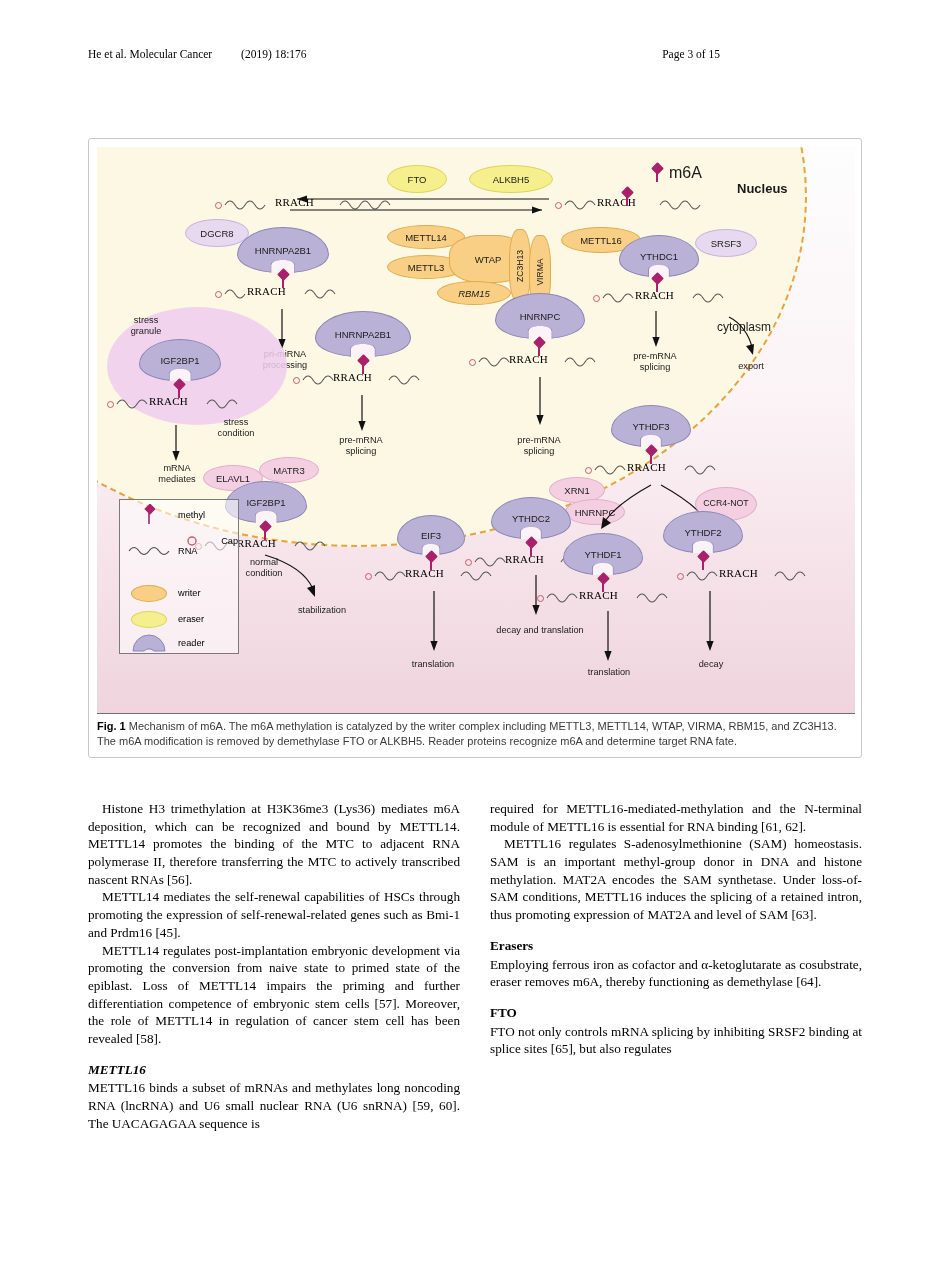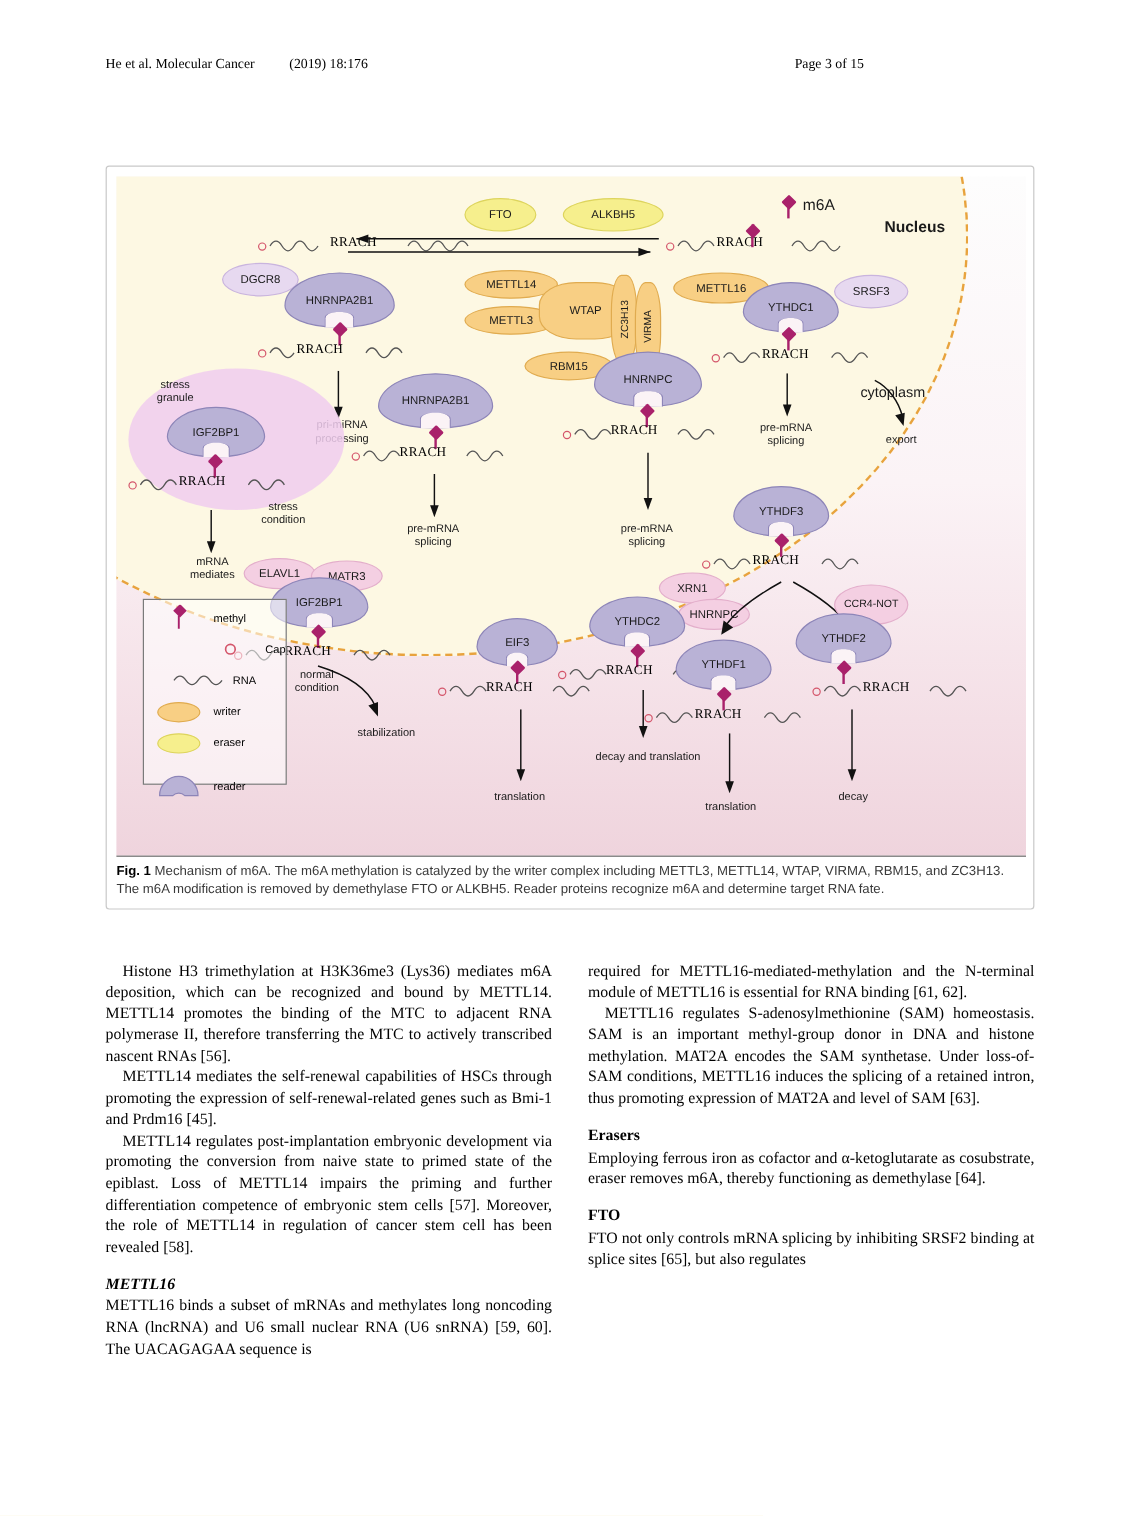--- a/index.html
+++ b/index.html
@@ -189,38 +189,38 @@
         <span class="methyl" style="left:72px; top:3px;">
             <i class="stem"></i>
             <i class="dia"></i>
           </span>
       </div>
 
       <span class="methyl" style="left:560px; top:26px;">
           <i class="stem"></i>
           <i class="dia"></i>
         </span>
-      <div class="lbl med" style="left:572px; top:16px; font-size:13px;">m6A</div>
+      <div class="lbl med" style="left:572px; top:16px; font-size:16px;">m6A</div>
 
       <div class="arrow" style="left:190px; top:45px;">
         <svg width="265" height="26" viewBox="0 0 265 26">
           <line x1="10" y1="7" x2="262" y2="7" stroke="#111" stroke-width="1.2"></line>
           <polygon points="10,7 20,3.4 20,10.6" fill="#111"></polygon>
           <line x1="3" y1="18" x2="255" y2="18" stroke="#111" stroke-width="1.2"></line>
           <polygon points="255,18 245,14.4 245,21.6" fill="#111"></polygon>
         </svg>
       </div>
 
       <div class="node eraser" style="left:290px; top:18px; width:60px; height:28px;">FTO</div>
       <div class="node eraser" style="left:372px; top:18px; width:84px; height:28px;">ALKBH5</div>
 
       <div class="node writer" style="left:290px; top:78px; width:78px; height:24px;">METTL14</div>
       <div class="node writer" style="left:290px; top:108px; width:78px; height:24px;">METTL3</div>
       <div class="node writer" style="left:352px; top:88px; width:78px; height:48px; border-radius:40%;">WTAP</div>
-      <div class="node writer" style="left:340px; top:146px; width:74px; height:24px;">RBM15</div>
+      <div class="node writer" style="left:340px; top:134px; width:74px; height:24px;font-style:italic;">RBM15</div>
       <div class="node writer" style="left:412px; top:82px; width:22px; height:74px; border-radius:40%;">
         <span style="transform:rotate(-90deg); font-size:8.6px;">ZC3H13</span>
       </div>
       <div class="node writer" style="left:432px; top:88px; width:22px; height:74px; border-radius:40%;">
         <span style="transform:rotate(-90deg); font-size:8.6px;">VIRMA</span>
       </div>
       <div class="node writer" style="left:464px; top:80px; width:80px; height:26px;">METTL16</div>
 
       <div class="node purpleblob" style="left:88px; top:72px; width:64px; height:28px;">DGCR8</div>
       <div class="node reader" style="left:140px; top:80px; width:92px; height:46px;">
@@ -350,21 +350,21 @@
 splicing</div>
       <div class="arrow" style="left:630px; top:168px;">
         <svg width="34" height="44" viewBox="0 0 34 44">
             <path d="M2 2 C 14 8, 22 20, 25 32" fill="none" stroke="#111" stroke-width="1.2"></path>
             <polygon points="26,40 19,31 27,29" fill="#111"></polygon>
           </svg>
       </div>
       <div class="lbl" style="left:628px; top:214px; width:52px;">export</div>
 
       <div class="node pinkblob" style="left:106px; top:318px; width:60px; height:26px;">ELAVL1</div>
-      <div class="node pinkblob" style="left:162px; top:320px; width:60px; height:26px;">MATR3</div>
+      <div class="node pinkblob" style="left:162px; top:310px; width:60px; height:26px;">MATR3</div>
       <div class="node reader" style="left:128px; top:334px; width:82px; height:42px;">
         <span>IGF2BP1</span>
       </div>
       <span class="methyl" style="left:168px; top:384px;">
           <i class="stem"></i>
           <i class="dia"></i>
         </span>
       <div class="rna" style="left:98px; top:388px;">
         <svg width="160" height="22" viewBox="0 0 160 22">
           <path d="M10 11 q5 -8 10 0 q5 8 10 0 q5 -8 10 0" fill="none" stroke="#555" stroke-width="1.1"></path>
@@ -519,41 +519,41 @@
           <div class="txt">methyl</div>
         </div>
         <div class="row" style="top:28px;justify-content:flex-end;">
           <div class="key">
             <svg width="12" height="12" viewBox="0 0 12 12">
                 <circle cx="6" cy="6" r="4" fill="none" stroke="#d4566b" stroke-width="1.4"></circle>
               </svg>
           </div>
           <div class="txt">Cap</div>
         </div>
-        <div class="row" style="top:54px;padding-left:16px;">
+        <div class="row" style="top:38px;">
           <div class="key">
             <svg width="44" height="14" viewBox="0 0 44 14">
                 <path d="M2 7 q5 -7 10 0 q5 7 10 0 q5 -7 10 0 q5 7 10 0" fill="none" stroke="#555" stroke-width="1.1"></path>
               </svg>
           </div>
           <div class="txt">RNA</div>
         </div>
         <div class="row" style="top:80px;">
           <div class="key">
             <div style="width:36px;height:17px;background:#f8cf84;border:1px solid #e0ab4f;border-radius:50%;"></div>
           </div>
           <div class="txt">writer</div>
         </div>
         <div class="row" style="top:106px;">
           <div class="key">
             <div style="width:36px;height:17px;background:#f6ef8d;border:1px solid #ddd45d;border-radius:50%;"></div>
           </div>
           <div class="txt">eraser</div>
         </div>
-        <div class="row" style="top:130px;margin-top:12px;">
+        <div class="row" style="top:130px;">
           <div class="key">
             <svg width="38" height="20" viewBox="0 0 38 20">
               <path d="M3 18 A16 16 0 0 1 35 18 L24 18 A7 7 0 0 0 14 18 Z" fill="#b9b2d6" stroke="#8d85b8" stroke-width="1"></path>
             </svg>
           </div>
           <div class="txt">reader</div>
         </div>
       </div>
 
     </div>

